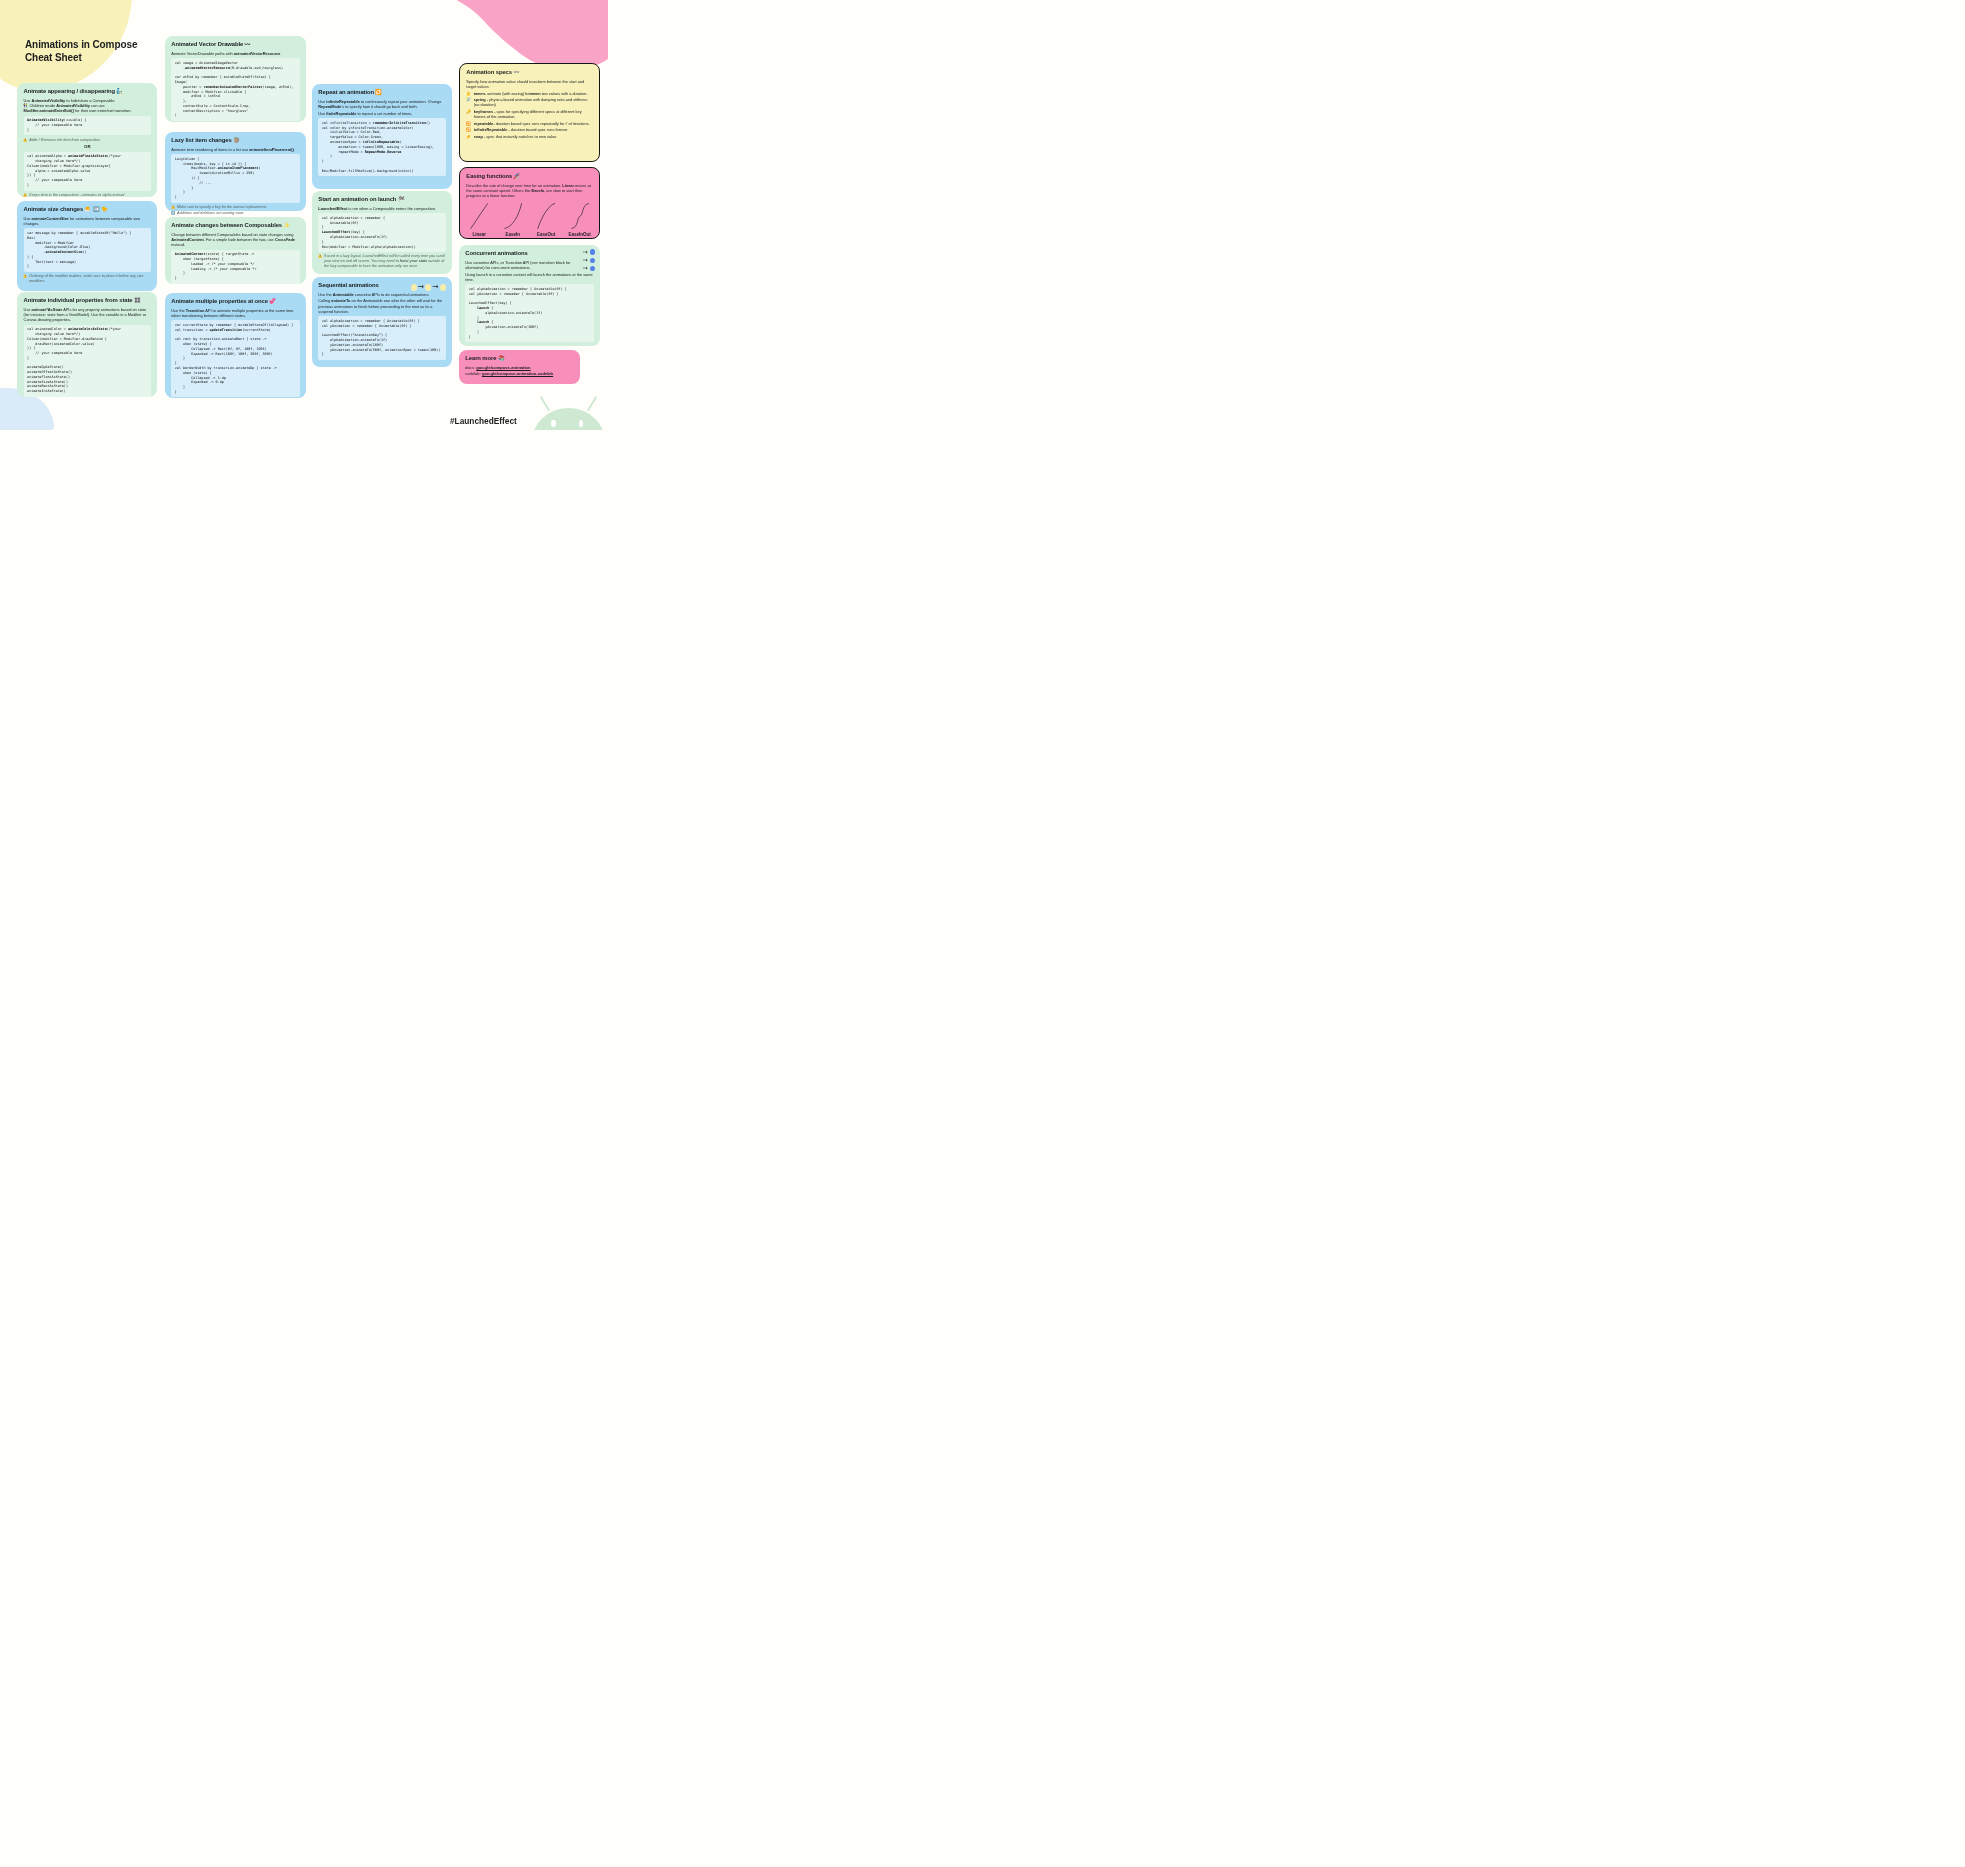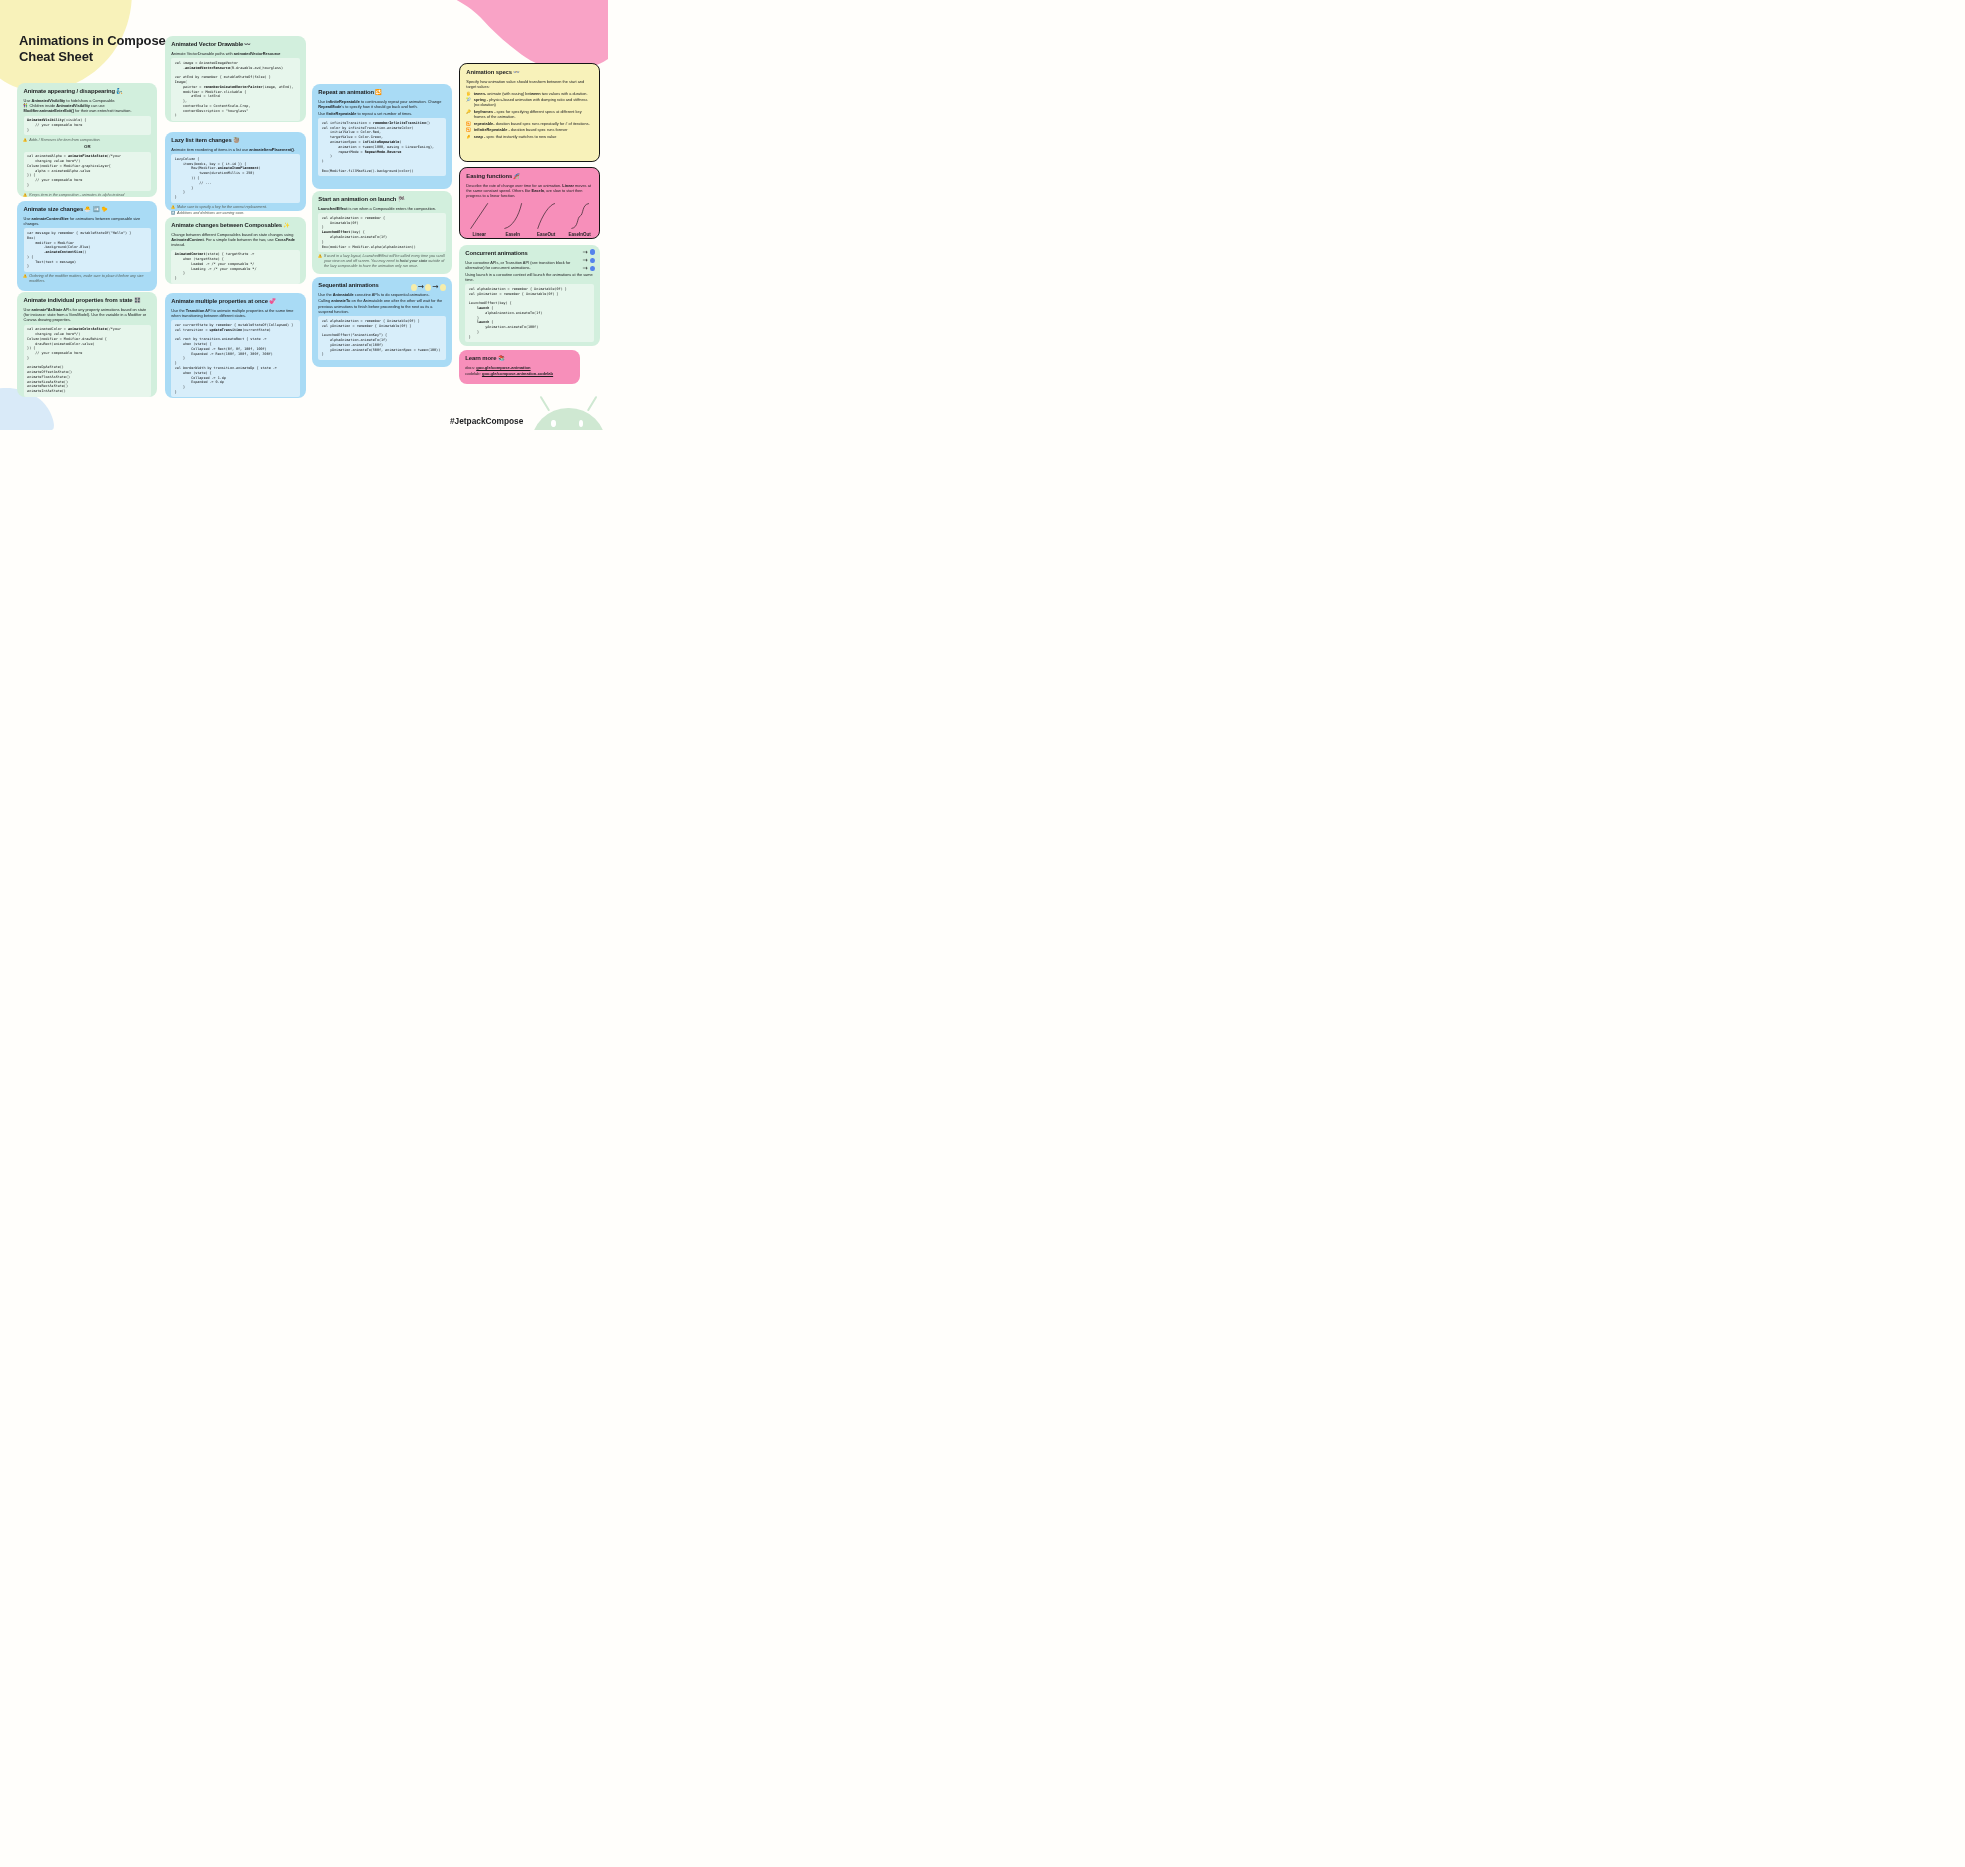--- a/index.html
+++ b/index.html
@@ -3,21 +3,21 @@
 <meta charset="utf-8">
 <style>
   html,body{margin:0;padding:0;}
   body{
     width:608px;height:430px;position:relative;overflow:hidden;
     background:#fffefb;color:#1c1d1f;
     font-family:"Liberation Sans",sans-serif;
     -webkit-font-smoothing:antialiased;
   }
   .bg{position:absolute;left:0;top:0;z-index:0;}
-  h1{position:absolute;left:9px;top:23px;margin:10px;font-size:13px;line-height:1.26;
+  h1{position:absolute;left:9px;top:23px;margin:16px;font-size:10px;line-height:1.26;
      letter-spacing:-0.1px;white-space:pre-line;z-index:2;}
   .card{position:absolute;border-radius:7.9px;padding:5.1px 6.3px;box-sizing:border-box;z-index:1;}
   .green{background:#d2efdd;}
   .blue{background:#a9dbf5;}
   .yellow{background:#f8f2ba;}
   .pink{background:#f78fba;}
   .bordered{border:1px solid #141414;}
   .card h2{margin:0 0 2.4px;font-size:5.9px;letter-spacing:-0.1px;line-height:1.2;}
   .emoji{font-size:5.5px;margin-left:1.6px;}
   .p{font-size:3.9px;line-height:1.33;margin:1.6px 0;}
@@ -366,21 +366,21 @@
       <div class="code-line"><span>}</span></div>
     </div>
 </section>
 
 <section class="card pink" style="left:459px;top:350px;width:121px;height:34px">
   <h2><span>Learn more</span><span class="emoji">📚</span></h2>
   <div class="learn-line"><span>docs: </span><span class="link">goo.gle/compose-animation</span></div>
   <div class="learn-line"><span>codelab: </span><span class="link">goo.gle/compose-animation-codelab</span></div>
 </section>
 
-<div class="hashtag">#JetpackCompose</div>
+<div class="hashtag">#LaunchedEffect</div>
 
 <div class="android">
   <div class="ant l"></div>
   <div class="ant r"></div>
   <div class="head"></div>
   <div class="eye l"></div>
   <div class="eye r"></div>
 </div>
 
 

